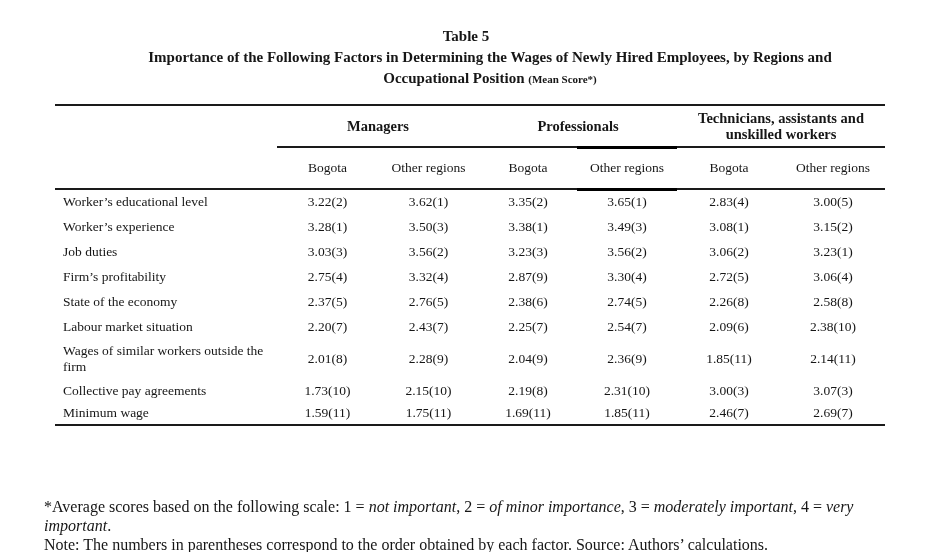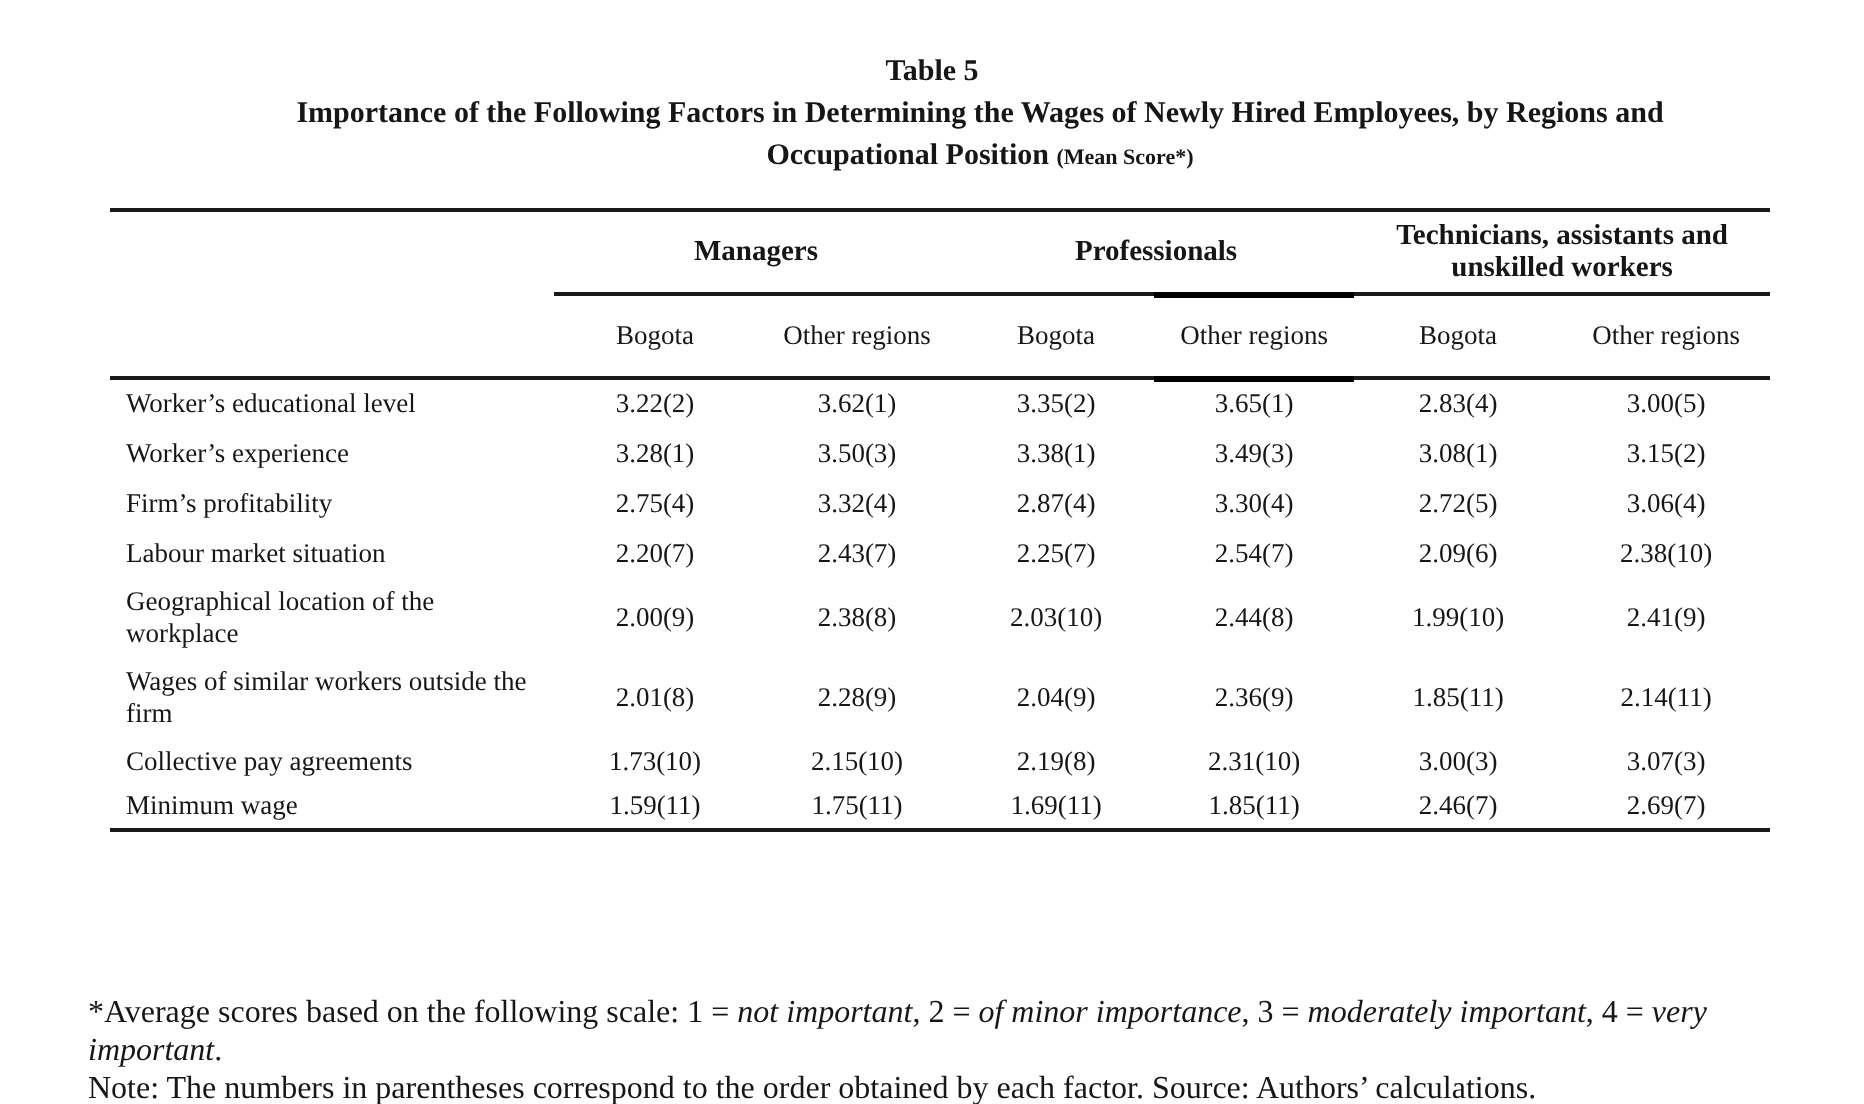--- a/index.html
+++ b/index.html
@@ -103,45 +103,54 @@
       <tr class="data">
         <td class="lbl">Worker’s experience</td>
         <td class="val">3.28(1)</td>
         <td class="val">3.50(3)</td>
         <td class="val">3.38(1)</td>
         <td class="val">3.49(3)</td>
         <td class="val">3.08(1)</td>
         <td class="val">3.15(2)</td>
       </tr>
       <tr class="data">
+        <td class="lbl">Job duties</td>
+        <td class="val">3.03(3)</td>
+        <td class="val">3.56(2)</td>
+        <td class="val">3.23(3)</td>
+        <td class="val">3.56(2)</td>
+        <td class="val">3.06(2)</td>
+        <td class="val">3.23(1)</td>
+      </tr>
+      <tr class="data">
         <td class="lbl">Firm’s profitability</td>
         <td class="val">2.75(4)</td>
         <td class="val">3.32(4)</td>
-        <td class="val">2.87(4)</td>
+        <td class="val">2.87(9)</td>
         <td class="val">3.30(4)</td>
         <td class="val">2.72(5)</td>
         <td class="val">3.06(4)</td>
+      </tr>
+      <tr class="data">
+        <td class="lbl">State of the economy</td>
+        <td class="val">2.37(5)</td>
+        <td class="val">2.76(5)</td>
+        <td class="val">2.38(6)</td>
+        <td class="val">2.74(5)</td>
+        <td class="val">2.26(8)</td>
+        <td class="val">2.58(8)</td>
       </tr>
       <tr class="data">
         <td class="lbl">Labour market situation</td>
         <td class="val">2.20(7)</td>
         <td class="val">2.43(7)</td>
         <td class="val">2.25(7)</td>
         <td class="val">2.54(7)</td>
         <td class="val">2.09(6)</td>
         <td class="val">2.38(10)</td>
-      </tr>
-      <tr class="data tall">
-        <td class="lbl">Geographical location of the workplace</td>
-        <td class="val">2.00(9)</td>
-        <td class="val">2.38(8)</td>
-        <td class="val">2.03(10)</td>
-        <td class="val">2.44(8)</td>
-        <td class="val">1.99(10)</td>
-        <td class="val">2.41(9)</td>
       </tr>
       <tr class="data tall">
         <td class="lbl">Wages of similar workers outside the firm</td>
         <td class="val">2.01(8)</td>
         <td class="val">2.28(9)</td>
         <td class="val">2.04(9)</td>
         <td class="val">2.36(9)</td>
         <td class="val">1.85(11)</td>
         <td class="val">2.14(11)</td>
       </tr>

